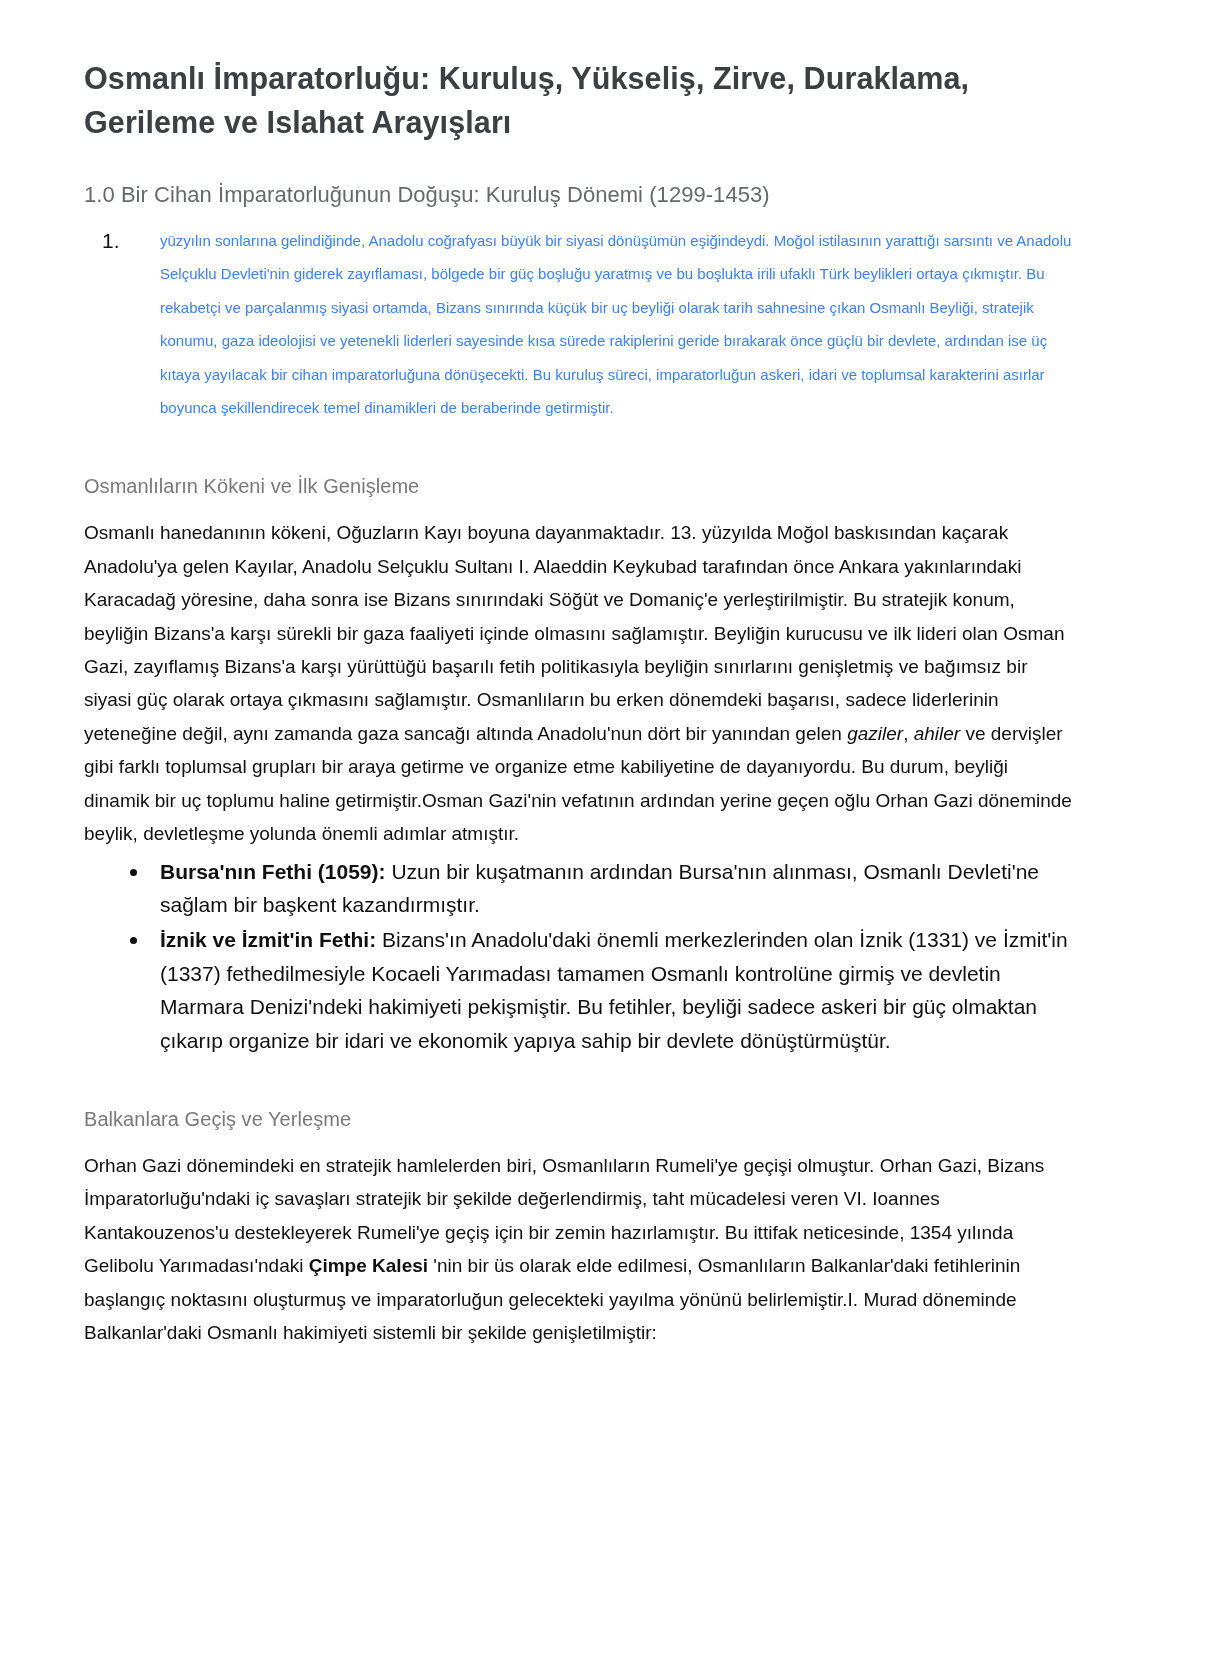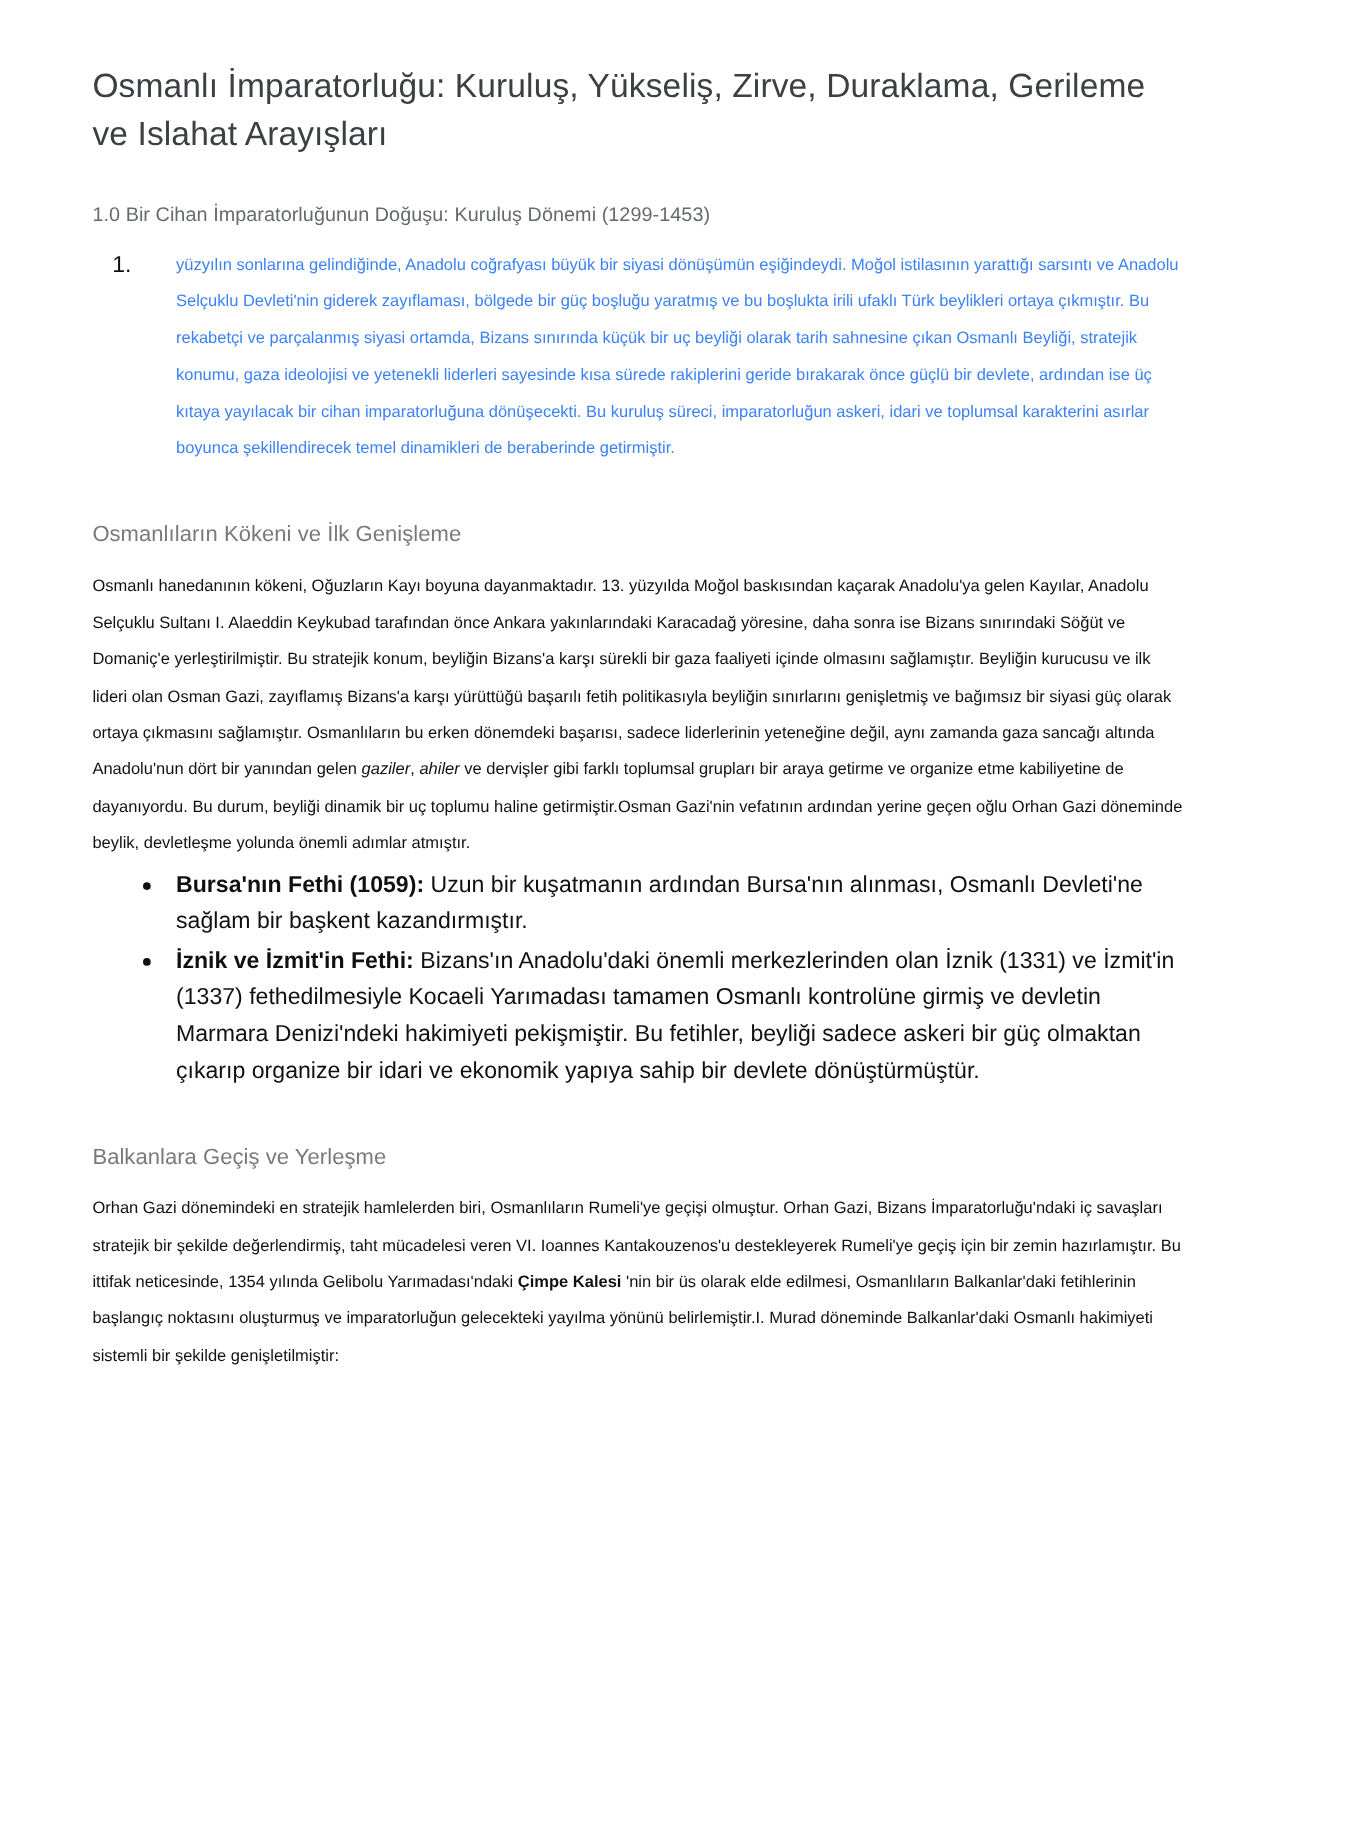--- a/index.html
+++ b/index.html
@@ -22,31 +22,31 @@
     padding: 56px 146px 0 84px;
     background: #ffffff;
   }
 
   
   .doc-title {
     margin: 0 0 0 0;
     padding: 0;
     font-size: 30.5px;
     line-height: 44px;
-    font-weight: 400;
+    font-weight: 700;
     color: #3c4043;
     letter-spacing: 0.1px;
     max-width: 990px;
   }
 
   
   .h2 {
     margin: 36px 0 0 0;
     padding: 0;
-    font-size: 18px;
+    font-size: 22px;
     line-height: 30px;
     font-weight: 400;
     color: #666a6d;
     letter-spacing: 0.05px;
   }
 
   
   .h3 {
     margin: 48px 0 0 0;
     padding: 0;
@@ -54,21 +54,21 @@
     line-height: 28px;
     font-weight: 400;
     color: #78797b;
     letter-spacing: 0.05px;
   }
 
   
   .body-text {
     margin: 16px 2px 0 0;
     padding: 0;
-    font-size: 15px;
+    font-size: 19px;
     line-height: 33.4px;
     font-weight: 400;
     color: #101010;
     text-align: left;
     letter-spacing: 0.0px;
   }
 
   
   ol.num-list {
     margin: 14px 0 0 0;

